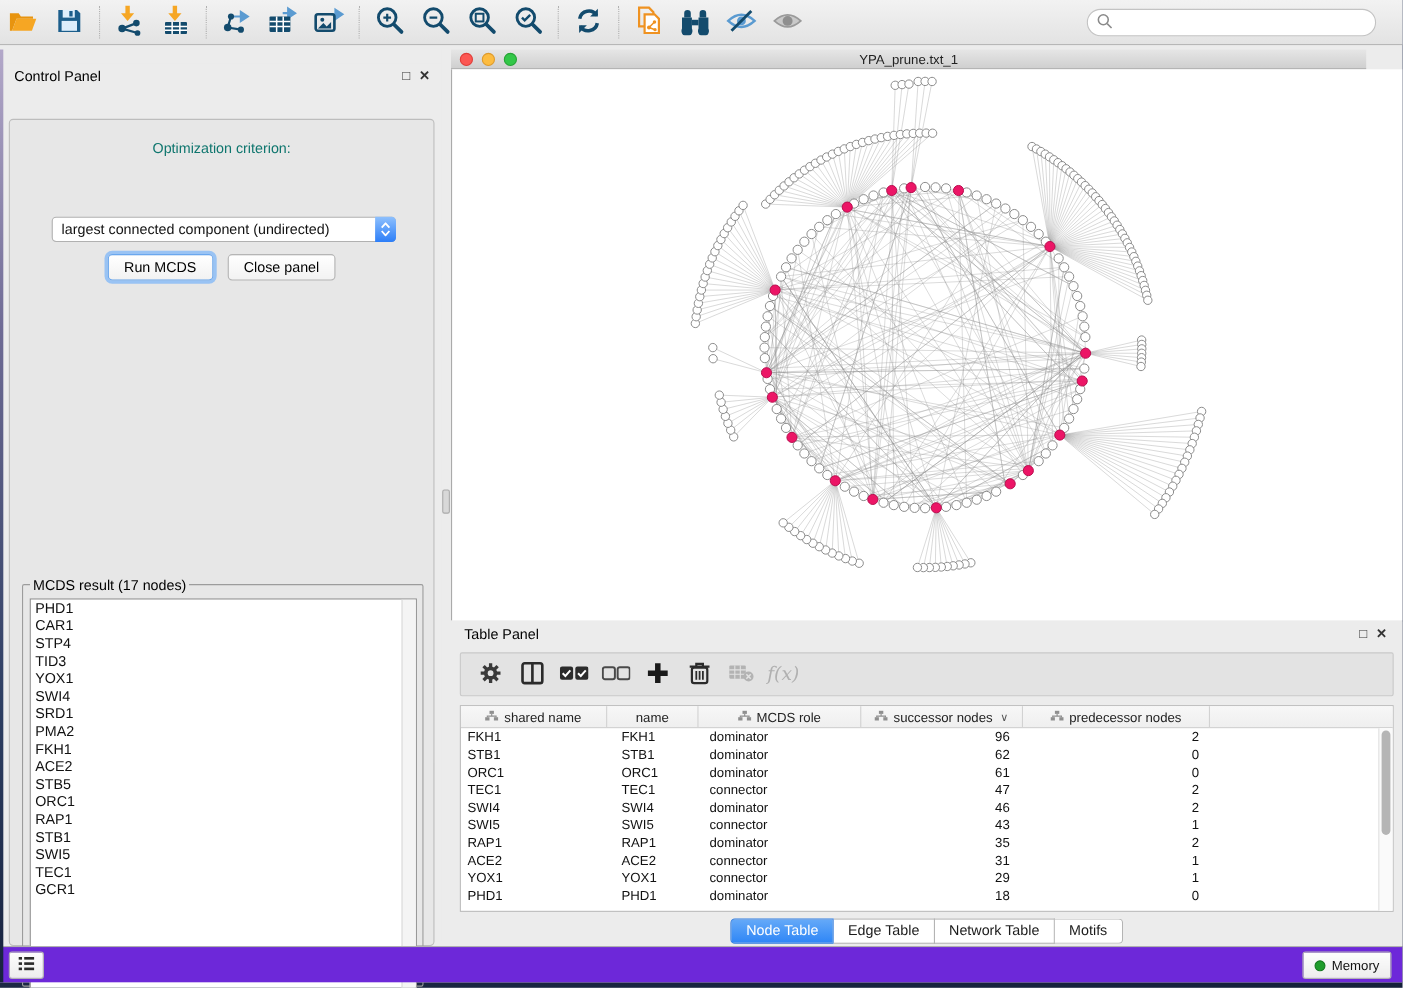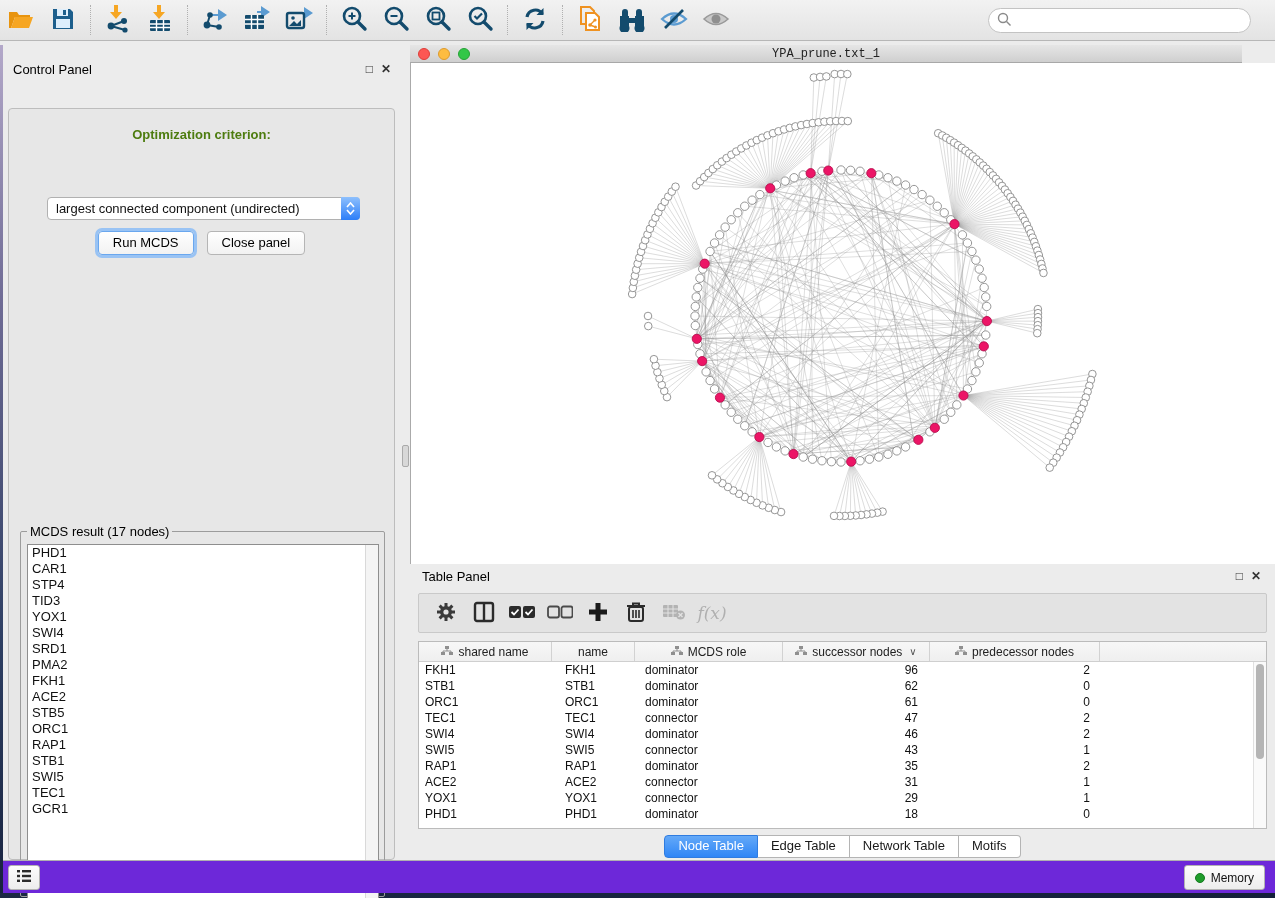--- a/index.html
+++ b/index.html
@@ -28,21 +28,21 @@
   .panel-title { font-size:13px; color:#000; flex:1; }
   .panel-wicons { display:flex; gap:8px; color:#333; font-size:12px; }
   .seg-tabs { display:flex; justify-content:center; position:relative; z-index:3; margin-top:6px; }
   .seg-tab { background:#fff; border:1px solid #b4b4b4; border-left:none; padding:2px 13px 3px;
     font-size:13px; color:#1a1a1a; line-height:16px; }
   .seg-tab:first-child { border-left:1px solid #b4b4b4; border-radius:4px 0 0 4px; }
   .seg-tab:last-child { border-radius:0 4px 4px 0; }
   .seg-tab.active { background:linear-gradient(#64a9f8,#2f86f6); border-color:#2f7ce0; color:#fff; }
   .cp-body { position:absolute; left:5px; top:50px; width:387px; height:752px;
     background:#e7e7e7; border:1px solid #bdbdbd; border-radius:4px; }
-  .opt-label { text-align:center; margin-top:18px; font-size:13px; color:#4d7c0f;font-weight:bold; }
+  .opt-label { text-align:center; margin-top:18px; font-size:13px; color:#0f766e; }
   .dropdown { position:absolute; left:38px; top:88px; width:313px; height:23px; background:#fff;
     border:1px solid #b1b1b1; border-radius:4px; display:flex; align-items:center; }
   .dropdown .dd-text { flex:1; padding-left:8px; font-size:13px; white-space:nowrap; overflow:hidden; }
   .dd-stepper { width:19px; height:23px; margin:-1px -1px -1px 0; border-radius:0 4px 4px 0;
     background:linear-gradient(#8ec0fd,#2c7ef8); display:flex; flex-direction:column; align-items:center; justify-content:center; color:#fff; }
   .dd-stepper svg { display:block; }
   .btn-row { position:absolute; left:0; top:122px; width:100%; display:flex; justify-content:center; gap:13px; }
   .push-btn { background:linear-gradient(#ffffff,#f2f2f2); border:1px solid #b5b5b5; border-radius:4px;
     font-size:13px; padding:3px 14px 4px; color:#000; }
   .push-btn.focused { box-shadow:0 0 0 3px rgba(110,175,250,.65); border-color:#6aa7ee; }
@@ -53,21 +53,21 @@
     border:1px solid #8e8e8e; overflow:hidden; }
   .result-scroll { position:absolute; right:0; top:0; width:13px; height:100%; background:#f4f4f4; border-left:1px solid #d9d9d9; }
   .result-item { font-size:13px; line-height:16px; padding-left:4px; }
 
   
   .vsplit { position:absolute; left:401px; top:45px; width:9px; height:810px; background:#ececec; }
   .vsplit .grip { position:absolute; left:1px; top:400px; width:7px; height:22px; background:#d8d8d8;
     border:1px solid #aaa; border-radius:2px; }
 
   
-  .net-panel { position:absolute; left:410px; top:45px; width:832px; height:520px;font-family:Liberation Mono, monospace; }
+  .net-panel { position:absolute; left:410px; top:45px; width:832px; height:520px; }
   .net-titlebar { height:18px; background:linear-gradient(#e6e6e6,#cfcfcf); border-bottom:1px solid #a8a8a8;
     position:relative; display:flex; align-items:center; justify-content:center; }
   .traffic { position:absolute; left:8px; top:3px; display:flex; gap:8px; }
   .traffic span { width:12px; height:12px; border-radius:50%; display:block; }
   .tl-red { background:#fc5753; border:1px solid #df3e39; }
   .tl-yellow { background:#fdbc40; border:1px solid #de9b2d; }
   .tl-green { background:#33c748; border:1px solid #27a336; }
   .net-title { font-size:12px; color:#222; }
   .net-canvas { position:relative; width:865px; height:501px; background:#fff; border-left:1px solid #aaa; }
 

